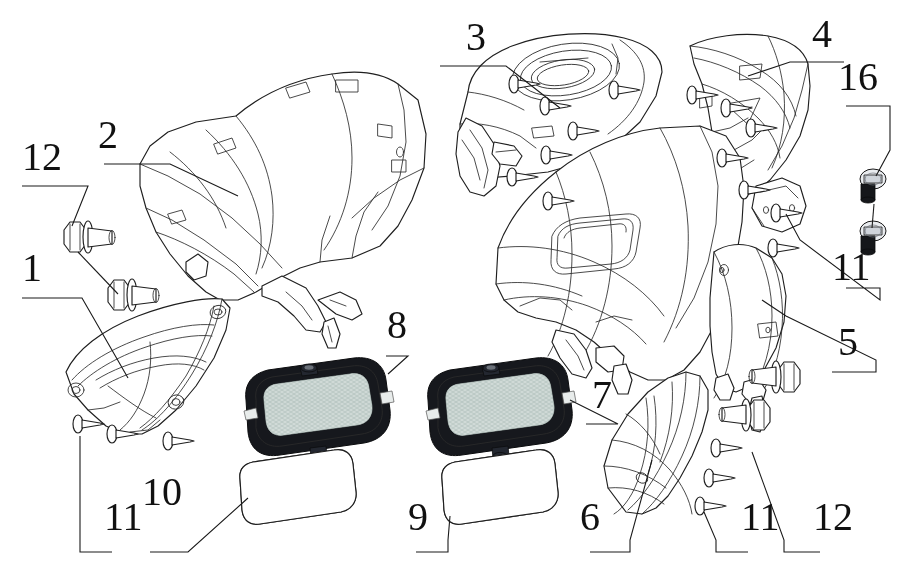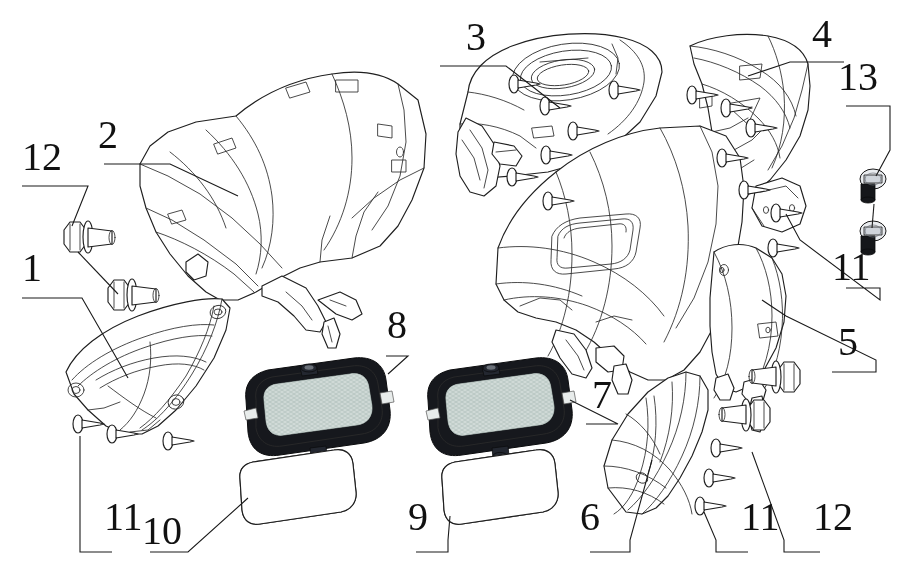--- a/index.html
+++ b/index.html
@@ -488,25 +488,25 @@
 
       <path class="ln" d="M820 552 L784 552 L784 540 L752 452"></path>
     </g>
   </svg>
 
   <div class="callout" style="left:22px;  top:137px;">12</div>
   <div class="callout" style="left:98px;  top:115px;">2</div>
   <div class="callout" style="left:22px;  top:248px;">1</div>
   <div class="callout" style="left:466px; top:17px;">3</div>
   <div class="callout" style="left:812px; top:14px;">4</div>
-  <div class="callout" style="left:838px; top:57px;">13</div>
+  <div class="callout" style="left:838px; top:57px;">16</div>
   <div class="callout" style="left:832px; top:247px;">11</div>
   <div class="callout" style="left:838px; top:322px;">5</div>
   <div class="callout" style="left:387px; top:305px;">8</div>
   <div class="callout" style="left:592px; top:375px;">7</div>
   <div class="callout" style="left:104px; top:497px;">11</div>
-  <div class="callout" style="left:142px; top:511px;">10</div>
+  <div class="callout" style="left:142px; top:472px;">10</div>
   <div class="callout" style="left:408px; top:497px;">9</div>
   <div class="callout" style="left:580px; top:497px;">6</div>
   <div class="callout" style="left:741px; top:497px;">11</div>
   <div class="callout" style="left:813px; top:497px;">12</div>
 
 </div>
 
 </body></html>

